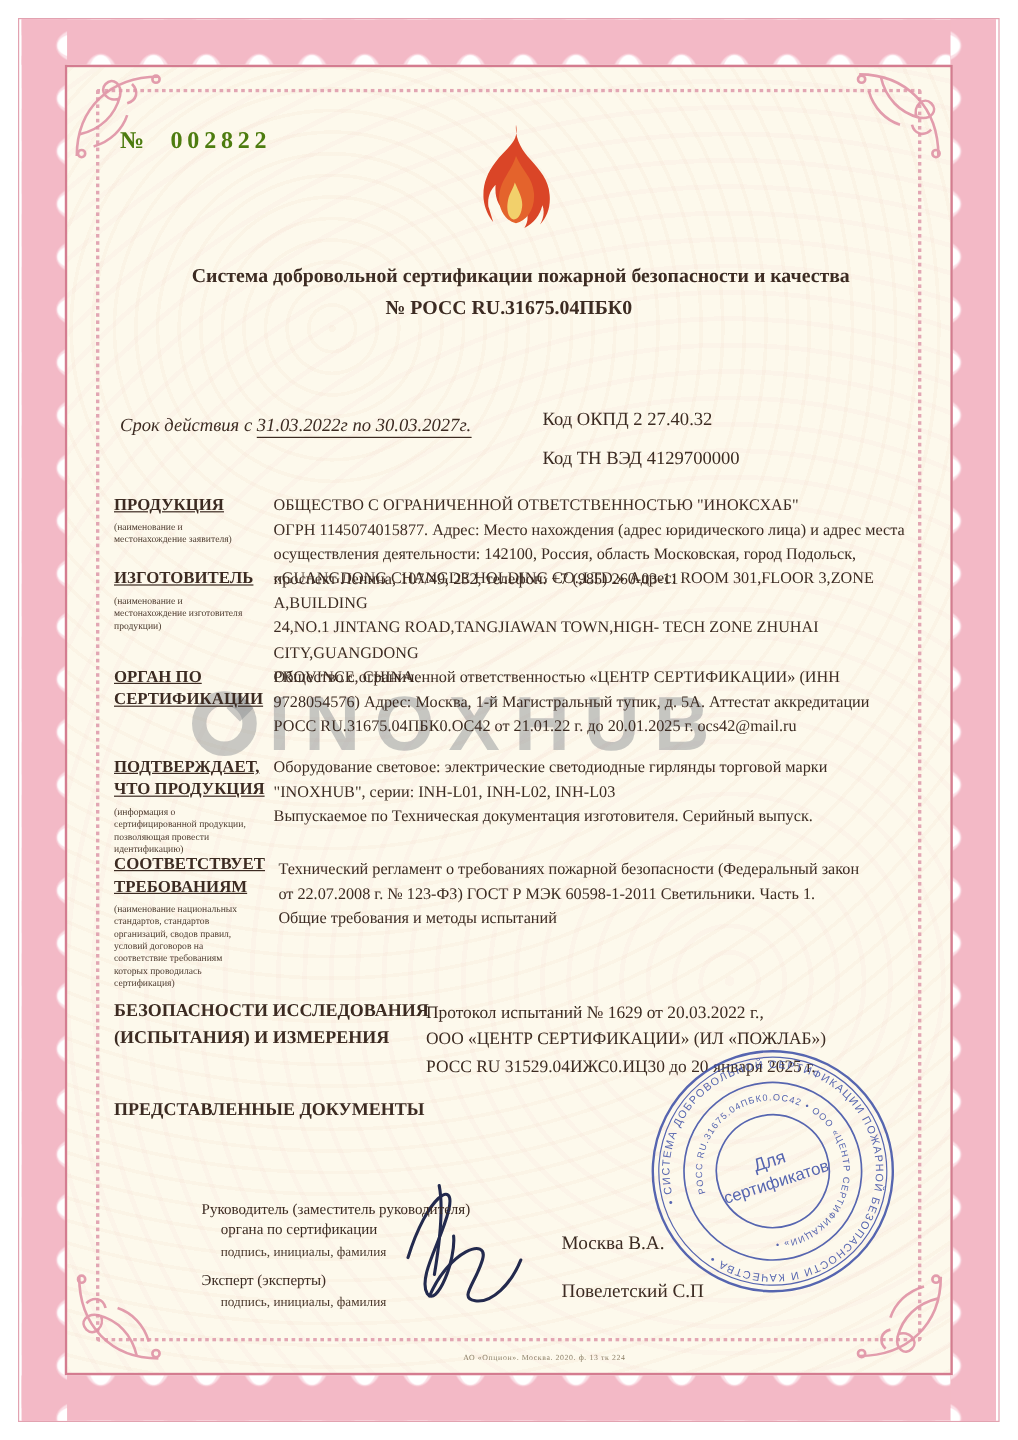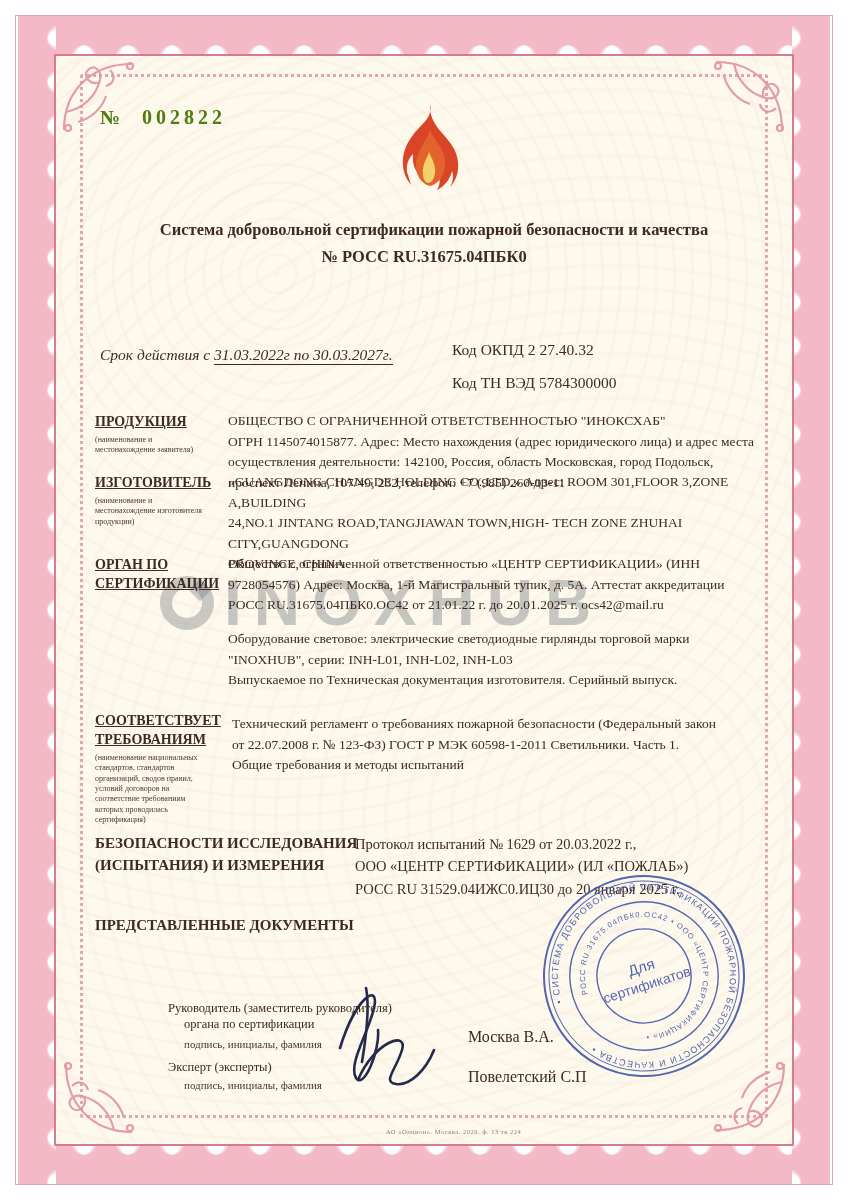--- a/index.html
+++ b/index.html
@@ -166,21 +166,21 @@
       </svg>
     </div>
 
     <div class="abs sysname">Система добровольной сертификации пожарной безопасности и качества</div>
     <div class="abs sysnum">№ РОСС RU.31675.04ПБК0</div>
 
     <div class="abs validity">
       <span>Срок действия с </span><span class="u">31.03.2022г по 30.03.2027г.</span>
     </div>
     <div class="abs okpd">Код ОКПД 2  27.40.32</div>
-    <div class="abs tnved">Код ТН ВЭД 5784300000</div>
+    <div class="abs tnved">Код ТН ВЭД 4129700000</div>
 
     <div class="abs l-applicant">
       <div class="lbl">ПРОДУКЦИЯ</div>
       <div class="sublbl">(наименование и местонахождение заявителя)</div>
     </div>
     <div class="abs bodytxt t-applicant">ОБЩЕСТВО С ОГРАНИЧЕННОЙ ОТВЕТСТВЕННОСТЬЮ "ИНОКСХАБ"
 ОГРН 1145074015877.   Адрес: Место нахождения (адрес юридического лица) и адрес места
 осуществления деятельности: 142100, Россия, область Московская, город Подольск,
 проспект Ленина, 107/49, 232, телефон: +7 (985) 260-03-11</div>
 
@@ -193,20 +193,25 @@
 PROVINCE, CHINA</div>
 
     <div class="abs l-certbody">
       <div class="lbl">ОРГАН ПО
 СЕРТИФИКАЦИИ</div>
     </div>
     <div class="abs bodytxt t-certbody">Общество с ограниченной ответственностью «ЦЕНТР СЕРТИФИКАЦИИ» (ИНН
 9728054576) Адрес: Москва, 1-й Магистральный тупик, д. 5А. Аттестат аккредитации
 РОСС RU.31675.04ПБК0.ОС42 от 21.01.22 г. до 20.01.2025 г. ocs42@mail.ru</div>
 
+    <div class="abs l-product">
+      <div class="lbl">ПОДТВЕРЖДАЕТ,
+ЧТО ПРОДУКЦИЯ</div>
+      <div class="sublbl">(информация о сертифицированной продукции, позволяющая провести идентификацию)</div>
+    </div>
     <div class="abs bodytxt t-product">Оборудование световое: электрические светодиодные гирлянды торговой марки
 "INOXHUB", серии: INH-L01, INH-L02, INH-L03
 Выпускаемое по Техническая документация изготовителя. Серийный выпуск.</div>
 
     <div class="abs l-req">
       <div class="lbl">СООТВЕТСТВУЕТ
 ТРЕБОВАНИЯМ</div>
       <div class="sublbl">(наименование национальных стандартов, стандартов организаций, сводов правил, условий договоров на соответствие требованиям которых проводилась сертификация)</div>
     </div>
     <div class="abs bodytxt t-req">Технический регламент о требованиях пожарной безопасности (Федеральный закон

